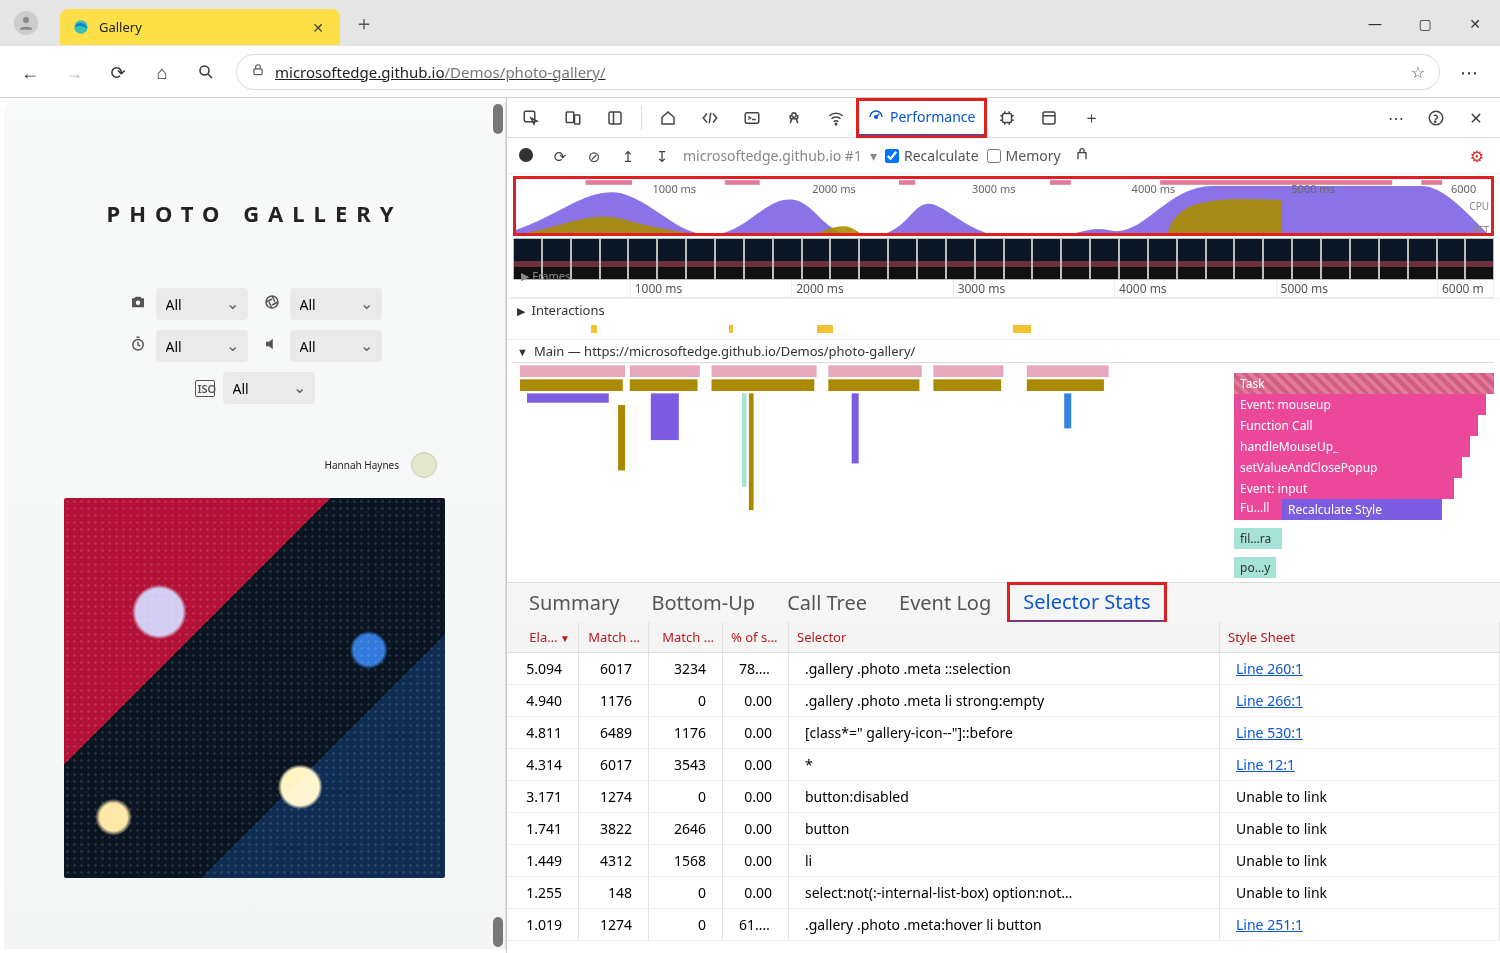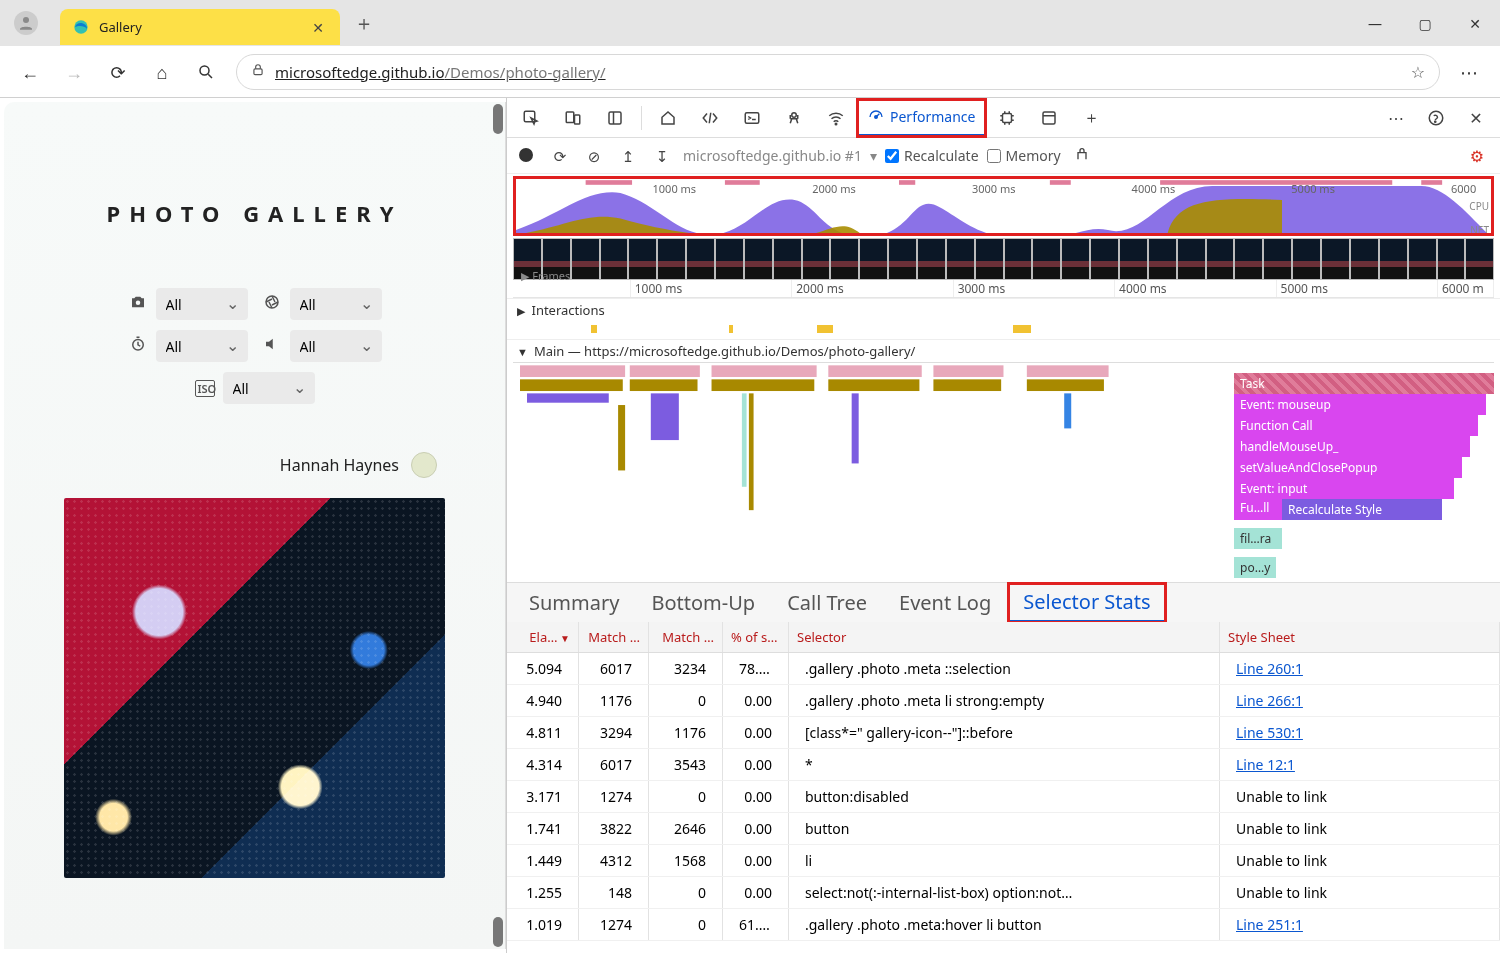--- a/index.html
+++ b/index.html
@@ -33,21 +33,21 @@
   .page-scroll { position:absolute; right:2px; top:2px; bottom:2px; width:10px; }
   .page-scroll .thumb { position:absolute; top:0; width:10px; height:30px; background:#777; border-radius:5px; }
   .page-scroll .thumb2 { position:absolute; bottom:0; width:10px; height:30px; background:#777; border-radius:5px; }
   .page-title { text-align:center; letter-spacing: 9px; font-weight:700; font-size: 22px; color:#222; margin-top: 96px; }
   .filters { display:flex; flex-wrap:wrap; justify-content:center; gap:10px 14px; margin-top: 60px; padding: 0 60px;}
   .filter-row { display:flex; align-items:center; gap:8px; }
   .filter-icon { width:20px; text-align:center; color:#555; font-size:16px; }
   .filter-select { background:#eaeaea; border:none; border-radius:4px; height:32px; width:92px; font-size:14px; padding:0 10px; cursor:pointer; appearance:none; position:relative; }
   .filter-wrap { position:relative; }
   .filter-wrap::after { content:"⌄"; position:absolute; right:8px; top:4px; color:#666; font-size:16px; pointer-events:none;}
-  .photo-credit { text-align:right; padding-right: 68px; margin-top: 48px; font-size:16px; color:#222; display:flex; align-items:center; justify-content:flex-end; gap:12px;}
+  .photo-credit { text-align:right; padding-right: 68px; margin-top: 48px; font-size:10px; color:#222; display:flex; align-items:center; justify-content:flex-end; gap:12px;}
   .credit-swatch { width:26px; height:26px; border-radius:50%; background:#e3e8cc; border:1px solid #c9ceb3; }
   .photo-block { margin: 20px 60px 0; height: 380px; border-radius:2px; background: radial-gradient(circle at 25% 30%, #6ec9ef 0 6%, transparent 7%),
                  radial-gradient(circle at 62% 76%, #fff3b8 0 5%, transparent 6%),
                  radial-gradient(circle at 80% 40%, #2a6fd6 0 4%, transparent 5%),
                  radial-gradient(circle at 13% 84%, #ffe59a 0 3%, transparent 4%),
                  linear-gradient(135deg, #b31236 0 35%, #0a1522 35% 68%, #0f2d52 68% 100%);
                  background-blend-mode: screen; position:relative; overflow:hidden;}
   .photo-block::before { content:""; position:absolute; inset:0; background-image:
     radial-gradient(circle, rgba(255,255,255,.25) 1px, transparent 1.5px);
     background-size: 7px 7px; opacity:.5; }
@@ -86,21 +86,21 @@
 
   .track-label { font-size:13px; color:#333; padding:2px 0 2px 10px; display:flex; align-items:center; gap:6px; border-top:1px solid #eee;}
   .tri { font-size:11px;}
   .interactions-track { height:18px; position:relative; margin:0 6px;}
   .int-mark { position:absolute; top:4px; height:8px; background:#f1c232; }
   
   .flame-area { position:relative; margin:0 6px; height:220px; border-top:1px solid #ddd; overflow:hidden; background:#fff;}
   .flame-stack-right { position:absolute; right:0; top:10px; width:260px; }
   .fs-row { height:21px; font-size:12px; color:#fff; display:flex; align-items:center; padding:0 6px; margin-bottom:0px; white-space:nowrap; overflow:hidden; text-overflow:ellipsis;}
   .fs-task { background:repeating-linear-gradient(45deg,#e07c9a,#e07c9a 4px,#d25f82 4px,#d25f82 8px); width:272px;}
-  .fs-olive { background:#d946ef;}
+  .fs-olive { background:#ec4899;}
   .fs-purple { background:#7c5ce0; color:#fff;}
   .fs-teal { background:#a4e3d6; color:#333;margin-top:8px;}
   .fs-small { width:54px; display:inline-block;}
 
   
   .detail-tabs { display:flex; align-items:center; height:40px; border-top:1px solid #ddd; background:#f6f6f6; padding:0 8px; gap:4px; position:relative;}
   .detail-tab { padding:0 14px; height:38px; display:flex; align-items:center; font-size:20px; color:#555; cursor:pointer;}
   .detail-tab.active { color:#0b57d0; border-bottom:2px solid #0b57d0;}
   .detail-tab.highlighted { outline:3px solid #e02020; outline-offset:-1px;}
 
@@ -494,21 +494,21 @@
           <div class="stats-row">
             <span class="col c-elapsed">4.940</span>
             <span class="col c-match">1176</span>
             <span class="col c-attempts">0</span>
             <span class="col c-pct">0.00</span>
             <span class="col c-selector">.gallery .photo .meta li strong:empty</span>
             <span class="col c-sheet"><span class="lnk">Line 266:1</span></span>
           </div>
           <div class="stats-row">
             <span class="col c-elapsed">4.811</span>
-            <span class="col c-match">3294</span>
+            <span class="col c-match">6489</span>
             <span class="col c-attempts">1176</span>
             <span class="col c-pct">0.00</span>
             <span class="col c-selector">[class*=" gallery-icon--"]::before</span>
             <span class="col c-sheet"><span class="lnk">Line 530:1</span></span>
           </div>
           <div class="stats-row">
             <span class="col c-elapsed">4.314</span>
             <span class="col c-match">6017</span>
             <span class="col c-attempts">3543</span>
             <span class="col c-pct">0.00</span>

